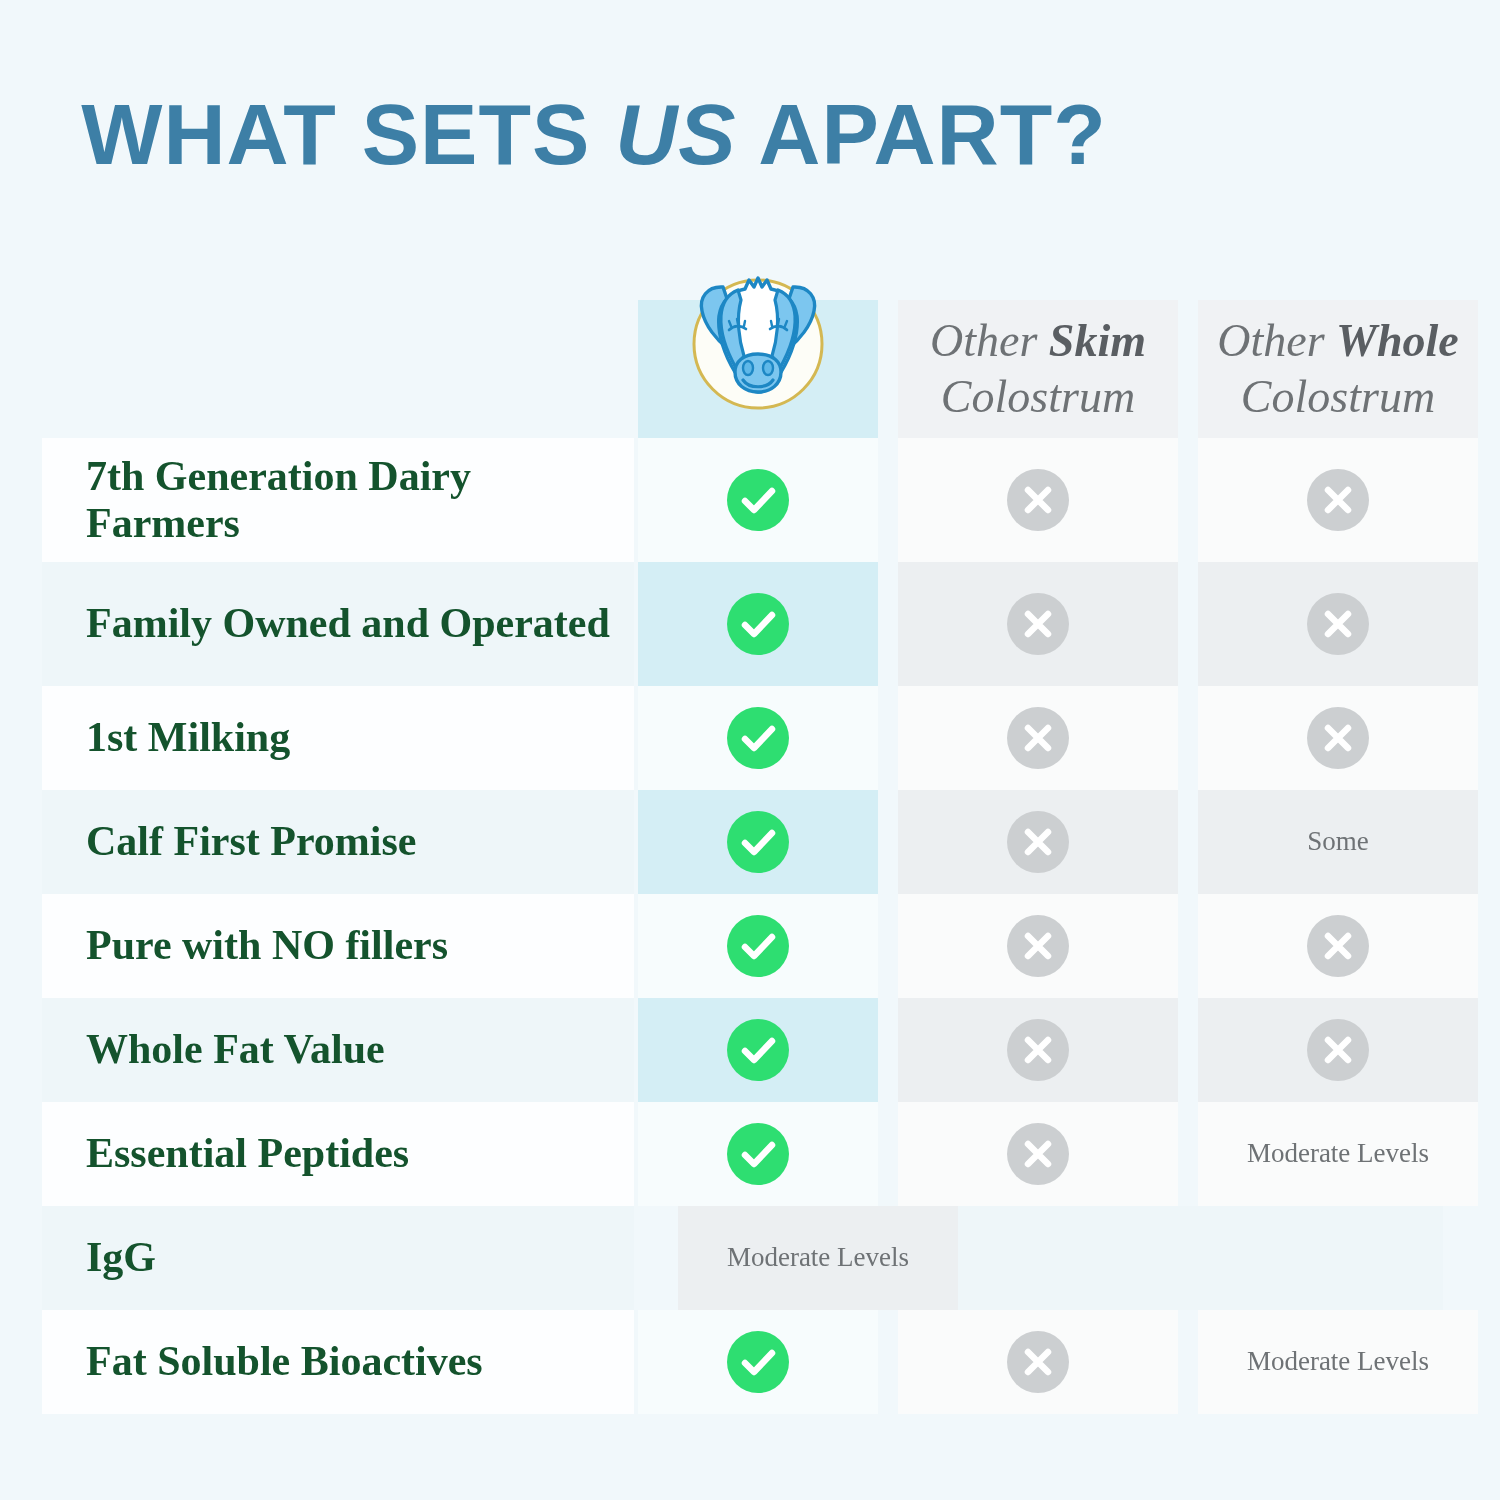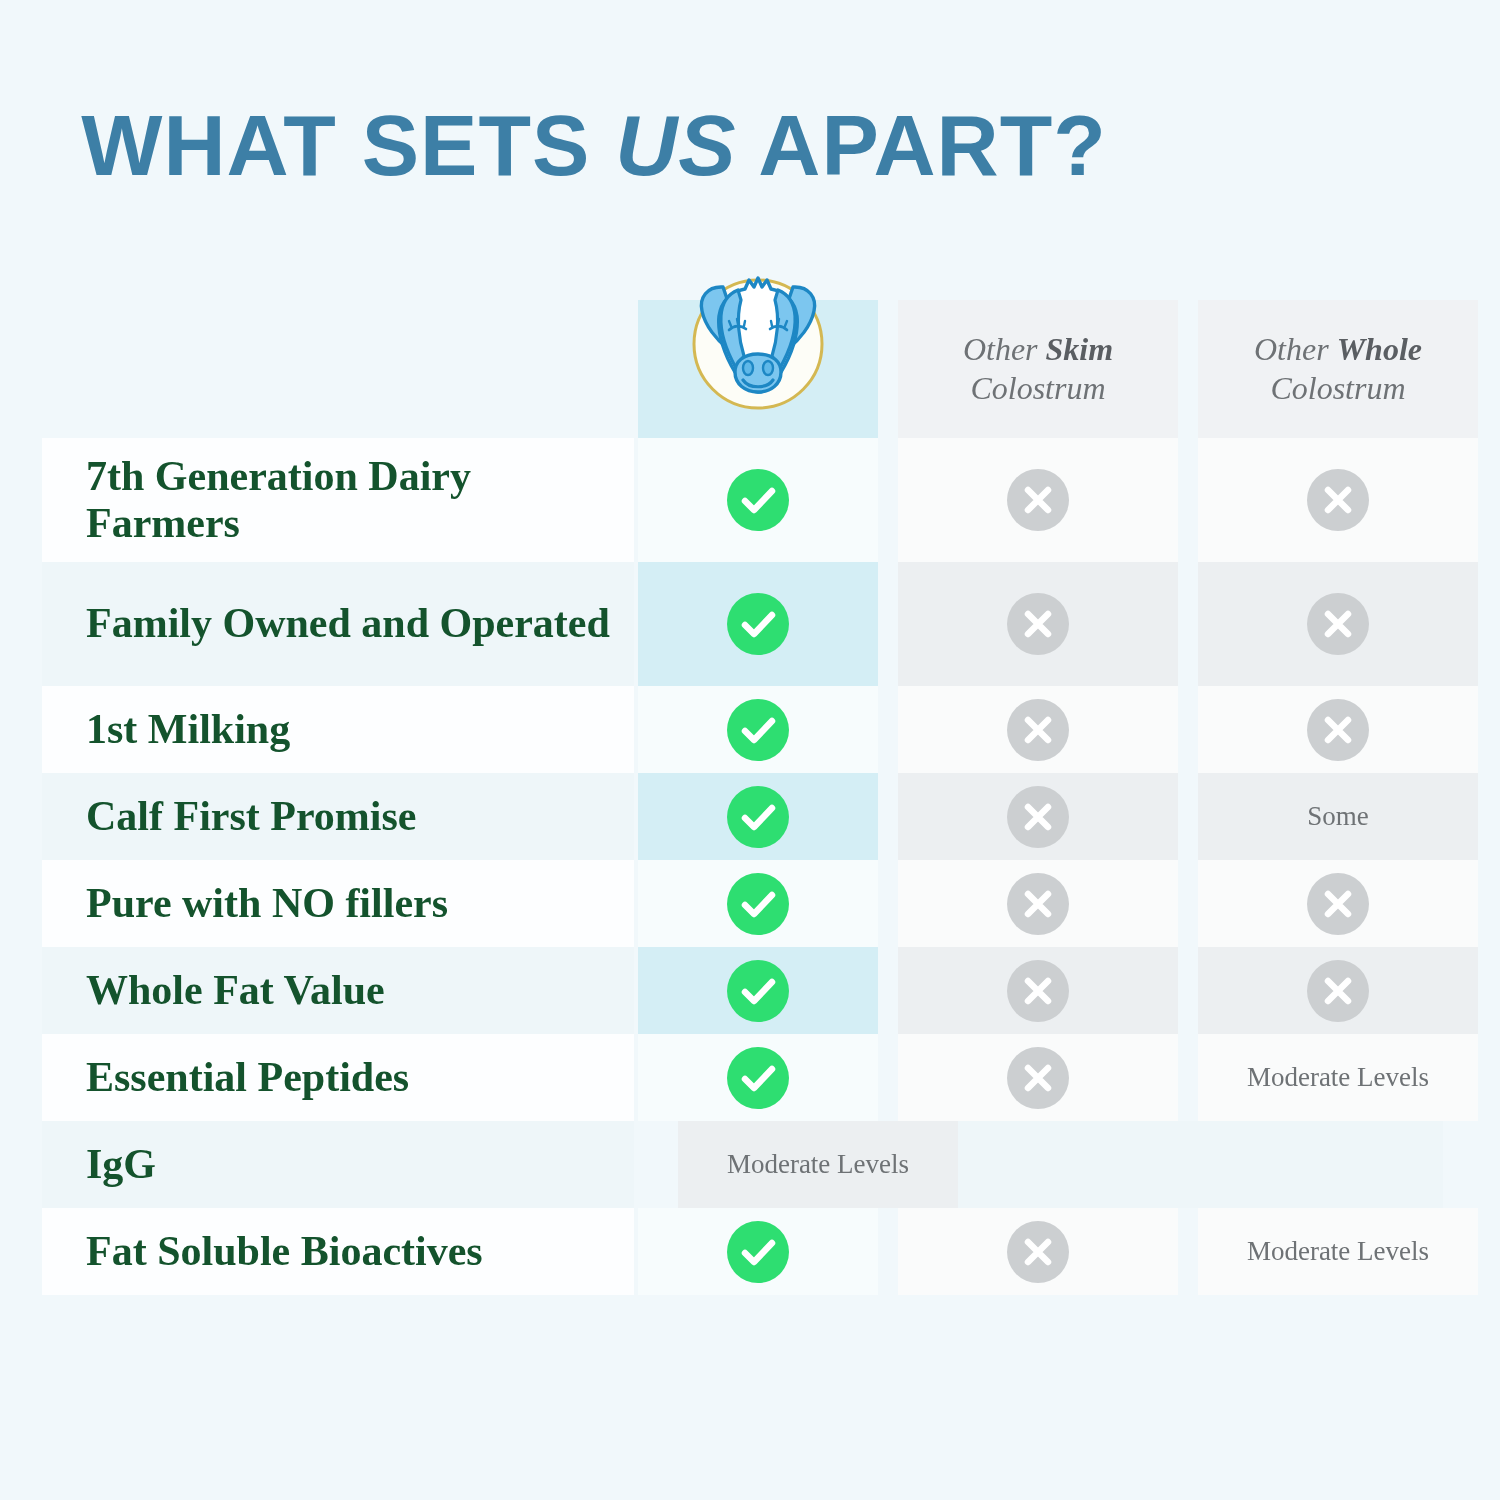--- a/index.html
+++ b/index.html
@@ -17,21 +17,21 @@
   .page {
     position: relative;
     width: 1500px;
     height: 1500px;
     box-sizing: border-box;
   }
 
   
   .title {
     position: absolute;
-    top: 96px;
+    top: 85px;
     left: 0;
     width: 1188px;
     text-align: center;
     font-family: "Liberation Sans", sans-serif;
     font-weight: 700;
     font-size: 86px;
     letter-spacing: 1px;
     color: #3d7fa6;
     white-space: nowrap;
   }
@@ -68,42 +68,42 @@
     background: #f0f2f4;
     display: flex;
     align-items: center;
     justify-content: center;
   }
   .header-row .gapw { width: 20px; flex: 0 0 20px; background: transparent; }
 
   .other-head {
     font-family: "Liberation Serif", serif;
     font-style: italic;
-    font-size: 32px;
+    font-size: 46px;
     line-height: 1.22;
     color: #6e7275;
     text-align: center;
   }
   .other-head b { font-weight: 700; font-style: italic; color: #5a5e62; }
 
   
   .cow-wrap {
     position: absolute;
     left: 596px;
     top: -44px;
     width: 240px;
     height: 180px;
     display: flex;
     align-items: flex-start;
     justify-content: center;
     pointer-events: none;
   }
 
   
-  .drow { height: 87px; }
+  .drow { height: 104px; }
   .drow.tall { height: 124px; }
 
   .drow .c-label {
     display: flex;
     align-items: center;
     padding-left: 44px;
     box-sizing: border-box;
   }
   .drow .c-brand,
   .drow .c-other {

